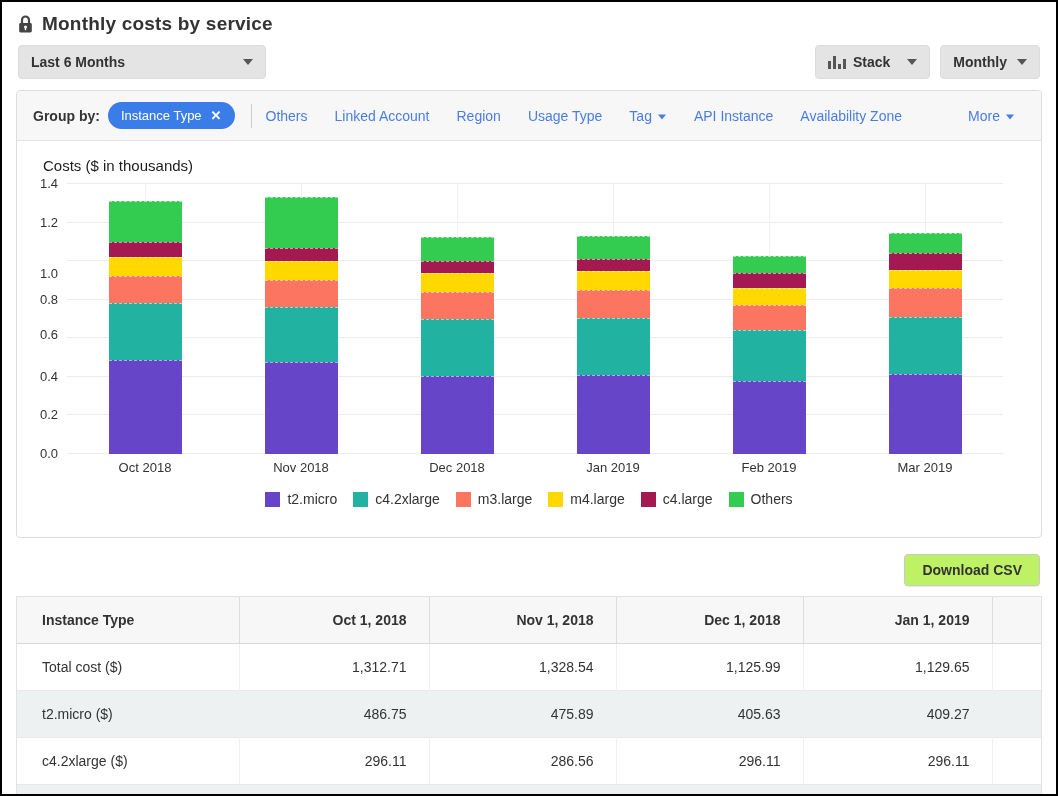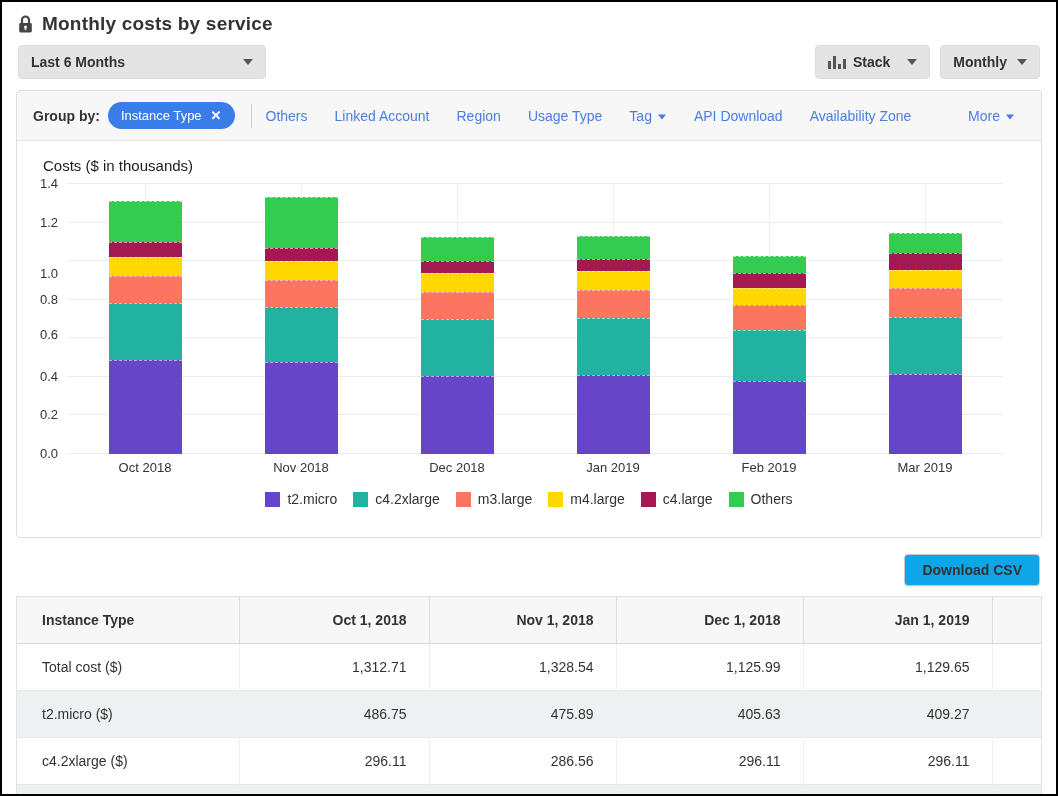--- a/index.html
+++ b/index.html
@@ -47,21 +47,21 @@
   .bar { width:73px; display:flex; flex-direction:column-reverse; }
   .seg { width:100%; border-top:1px dashed rgba(255,255,255,.55); }
   .xlabels { margin-left:50px; width:936px; display:flex; margin-top:6px; }
   .xlab { flex:1; text-align:center; font-size:13px; color:#333; }
   .legend { margin-top:16px; display:flex; justify-content:center; align-items:center; gap:16px; }
   .litem { display:flex; align-items:center; gap:7px; font-size:14px; color:#333; }
   .lswatch { width:15px; height:15px; display:inline-block; }
 
   
   .csv-row { margin:16px 16px 0; display:flex; justify-content:flex-end; }
-  .csv-btn { background:#0ea5e9; border:1px solid #c9c9c9; border-radius:4px; font-size:14px; font-weight:700; color:#333; padding:7px 17px; cursor:pointer; box-shadow:0 1px 0 rgba(0,0,0,.08); }
+  .csv-btn { background:#bef264; border:1px solid #c9c9c9; border-radius:4px; font-size:14px; font-weight:700; color:#333; padding:7px 17px; cursor:pointer; box-shadow:0 1px 0 rgba(0,0,0,.08); }
 
   
   .tbl-wrap { margin:10px 14px 0; border:1px solid #e2e2e2; border-bottom:none; }
   table { width:100%; border-collapse:collapse; table-layout:fixed; font-size:14px; }
   thead th { background:#f7f7f7; font-weight:700; color:#333; text-align:right; padding:15px 22px 15px 0; border-bottom:1px solid #d9d9d9; border-left:1px solid #ddd; }
   thead th:first-child { text-align:left; padding-left:25px; border-left:none; }
   tbody td { text-align:right; padding:15px 22px 15px 0; border-top:1px solid #e8e8e8; border-left:1px solid #f0f0f0; color:#333; }
   tbody td:first-child { text-align:left; padding-left:25px; border-left:none; }
   tbody tr:first-child td { border-top:none; }
   tr.shaded td { background:#eef1f1; }
@@ -112,21 +112,21 @@
         <span>Instance Type</span>
         <span class="x">✕</span>
       </span>
       <span class="gsep"></span>
       <span class="glinks">
           <span class="glink"><span>Others</span></span>
           <span class="glink"><span>Linked Account</span></span>
           <span class="glink"><span>Region</span></span>
           <span class="glink"><span>Usage Type</span></span>
           <span class="glink"><span>Tag</span><span class="caret"></span></span>
-          <span class="glink"><span>API Download</span></span>
+          <span class="glink"><span>API Instance</span></span>
           <span class="glink"><span>Availability Zone</span></span>
           <span class="glink glink-more"><span>More</span><span class="caret"></span></span>
         </span>
     </div>
 
     <div class="chart-title">Costs ($ in thousands)</div>
 
     <div class="plot-row">
       <div class="yaxis">
           <div class="ylab" style="top: 270px;">0.0</div>

